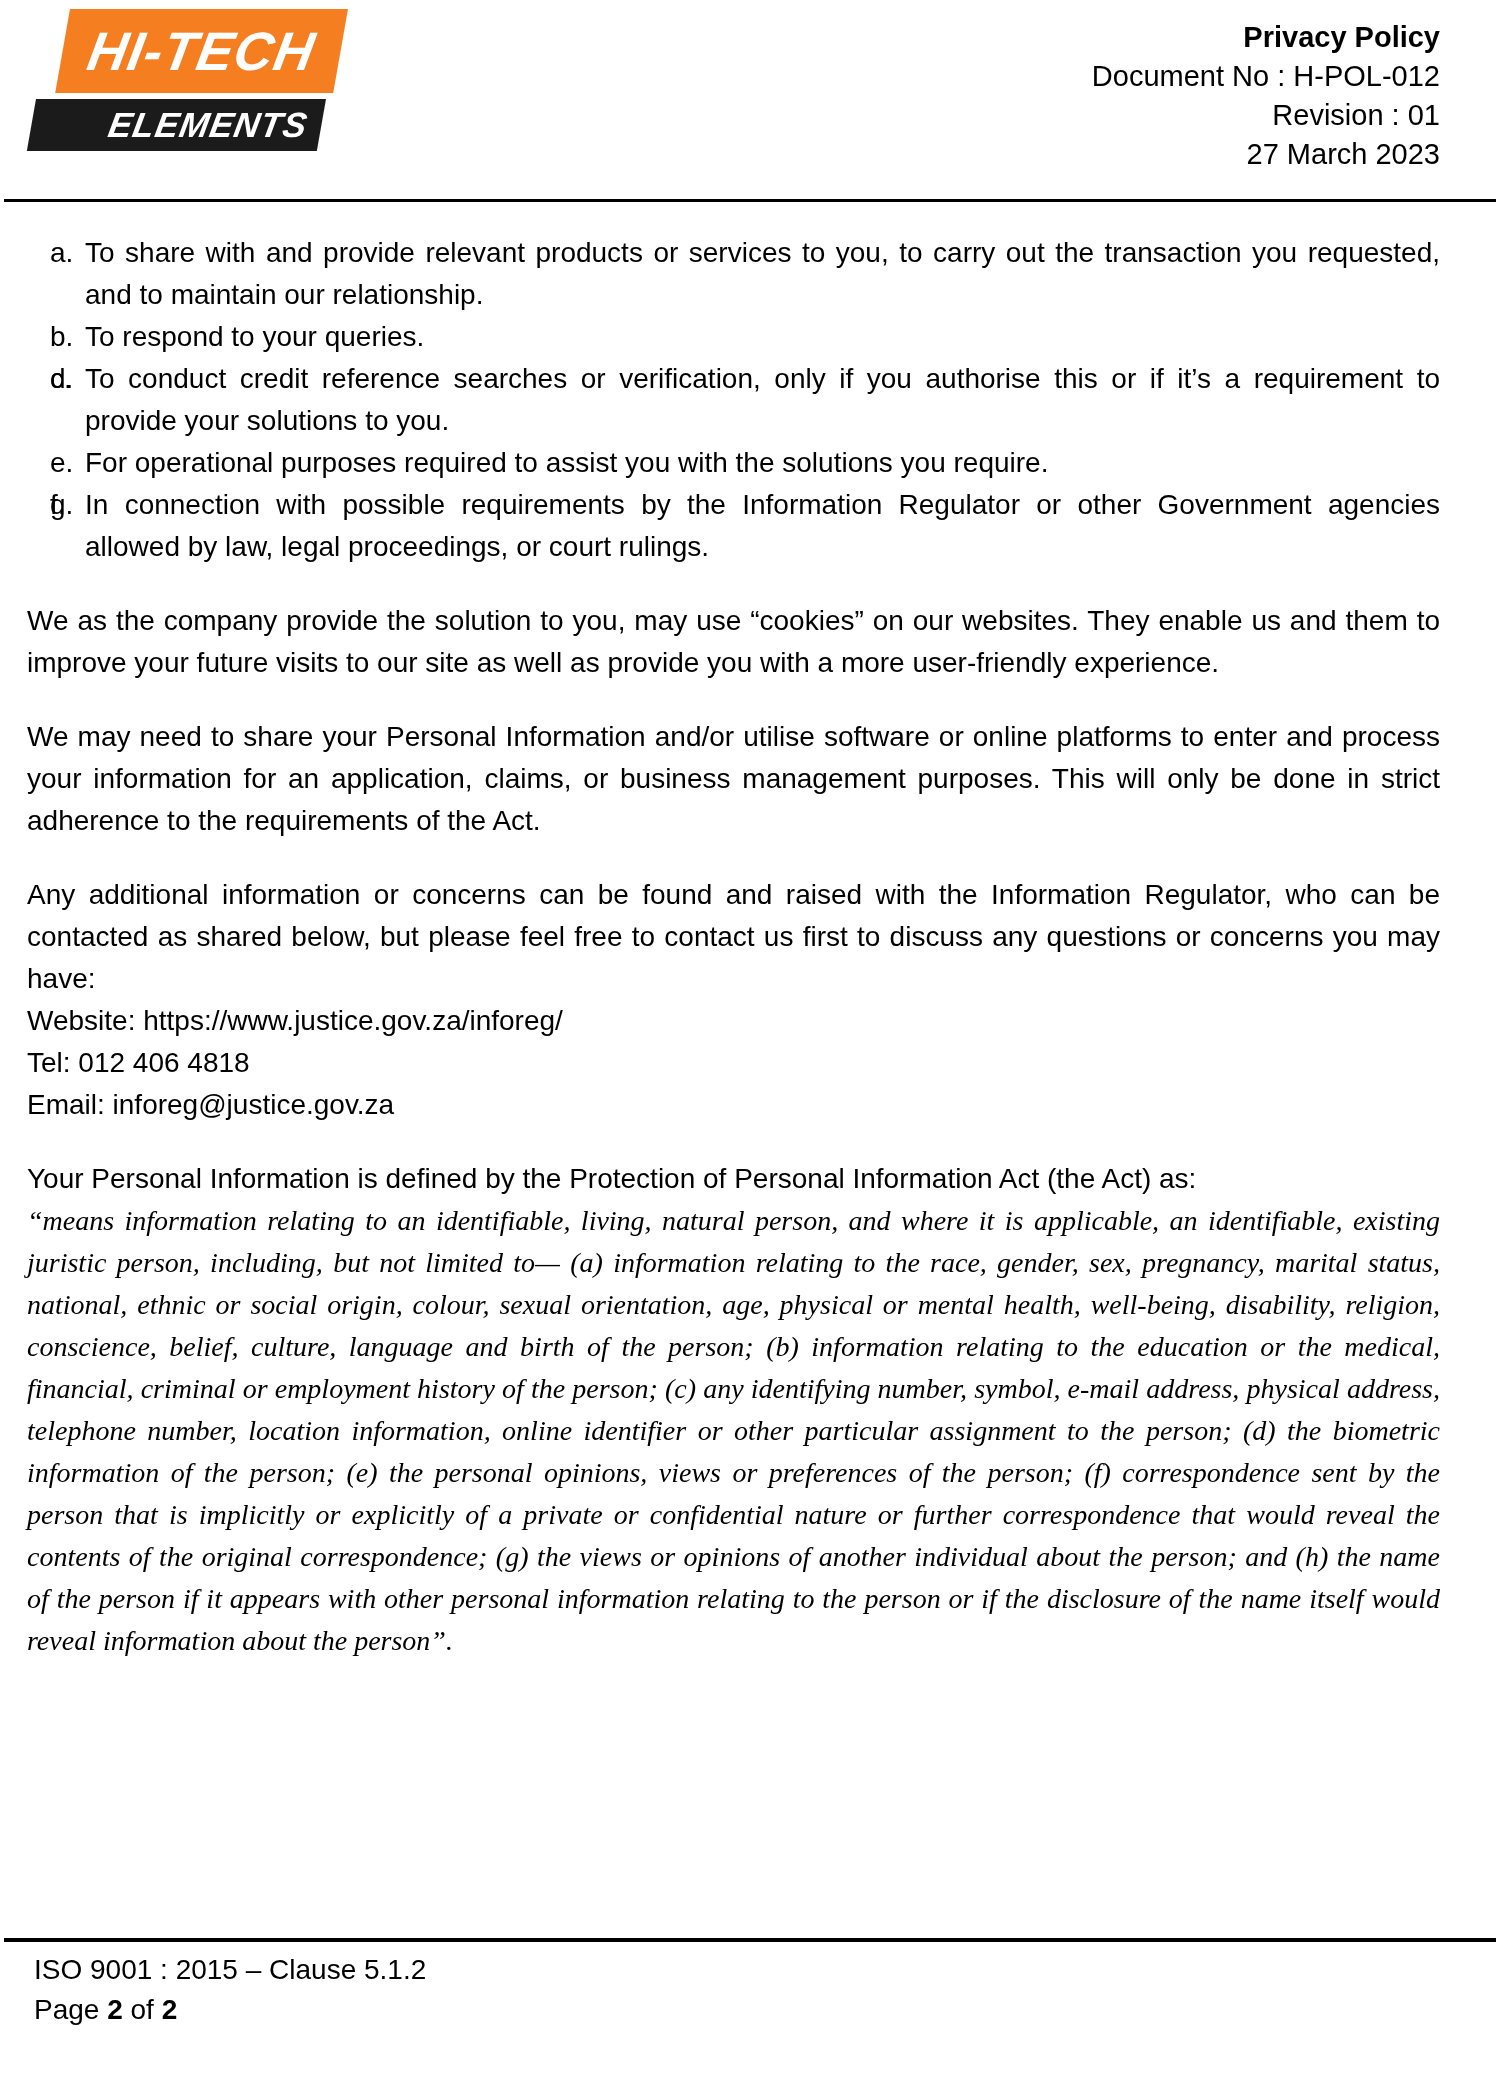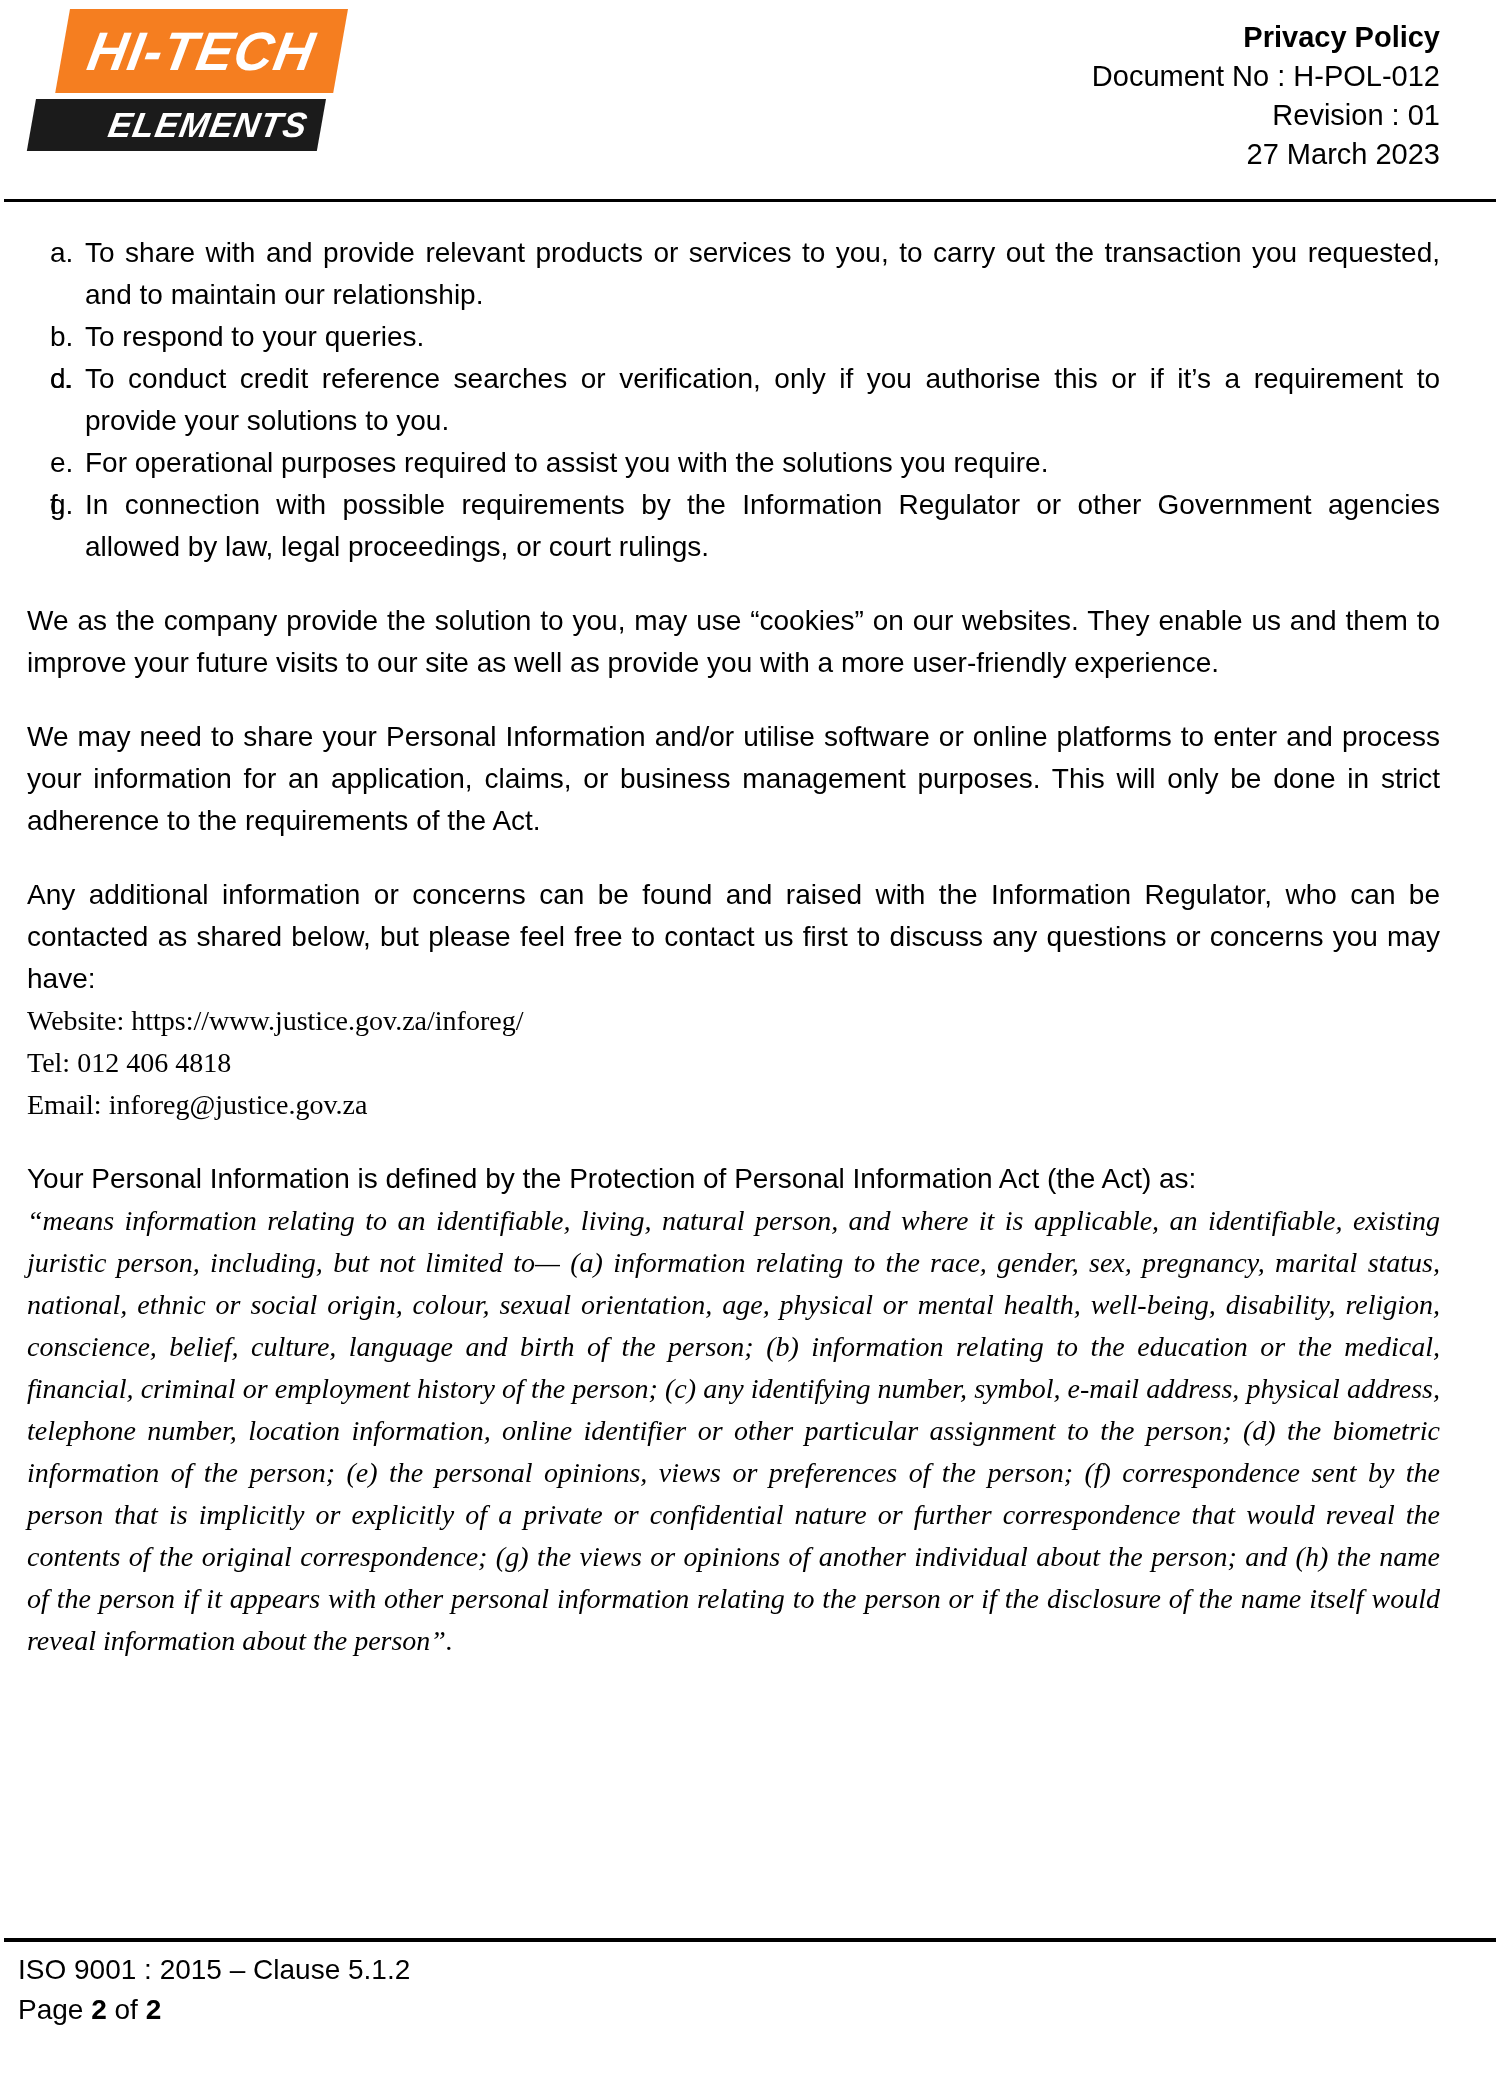--- a/index.html
+++ b/index.html
@@ -55,27 +55,27 @@
     position:absolute; left:27px; top:232px; width:1413px;
     font-size:28px; line-height:42px; text-align:justify;
   }
   .block { margin-top:32px; }
   .block:first-child { margin-top:0; }
   p { margin:0; }
 
   .li { position:relative; padding-left:58px; }
   .li .marker { position:absolute; left:23px; top:0; }
 
-  .contact-line { text-align:left;font-family:Liberation Serif, serif; }
+  .contact-line { text-align:left; }
 
   .quote { font-style:italic;font-family:Liberation Serif, serif; }
 
   
   .footer-text {
-    position:absolute; left:18px; top:1950px;
+    position:absolute; left:34px; top:1950px;
     font-size:28px; line-height:40px;
   }
   .pagenum { font-weight:bold; }
 </style>
 </head>
 <body>
 
 <div>
 
   <div class="logo">

